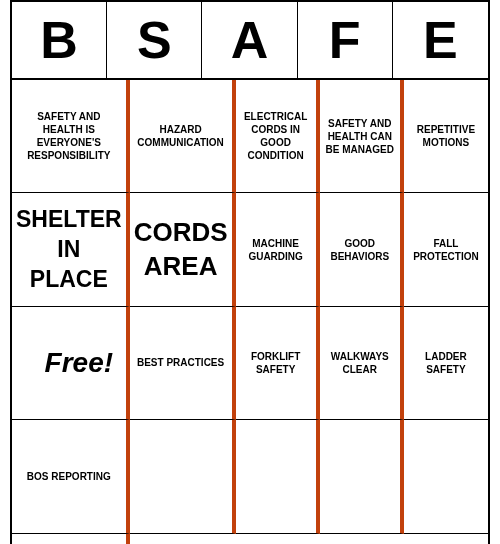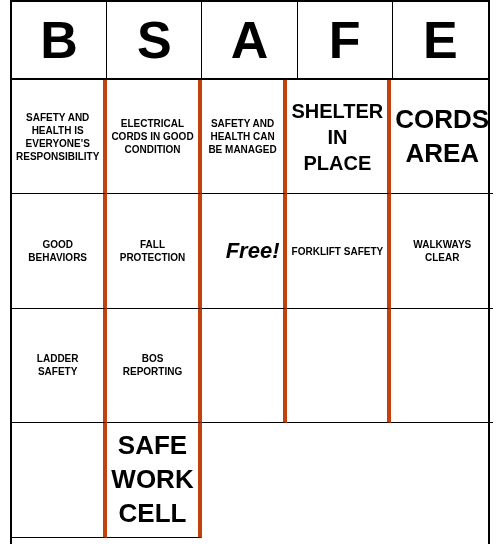--- a/index.html
+++ b/index.html
@@ -48,29 +48,29 @@
     }
     .bingo-cell:nth-child(5n) { border-right: none; }
     .bingo-cell:nth-child(n+21) { border-bottom: none; }
     .cell-text {
       font-size: 10px;
       font-weight: bold;
       line-height: 1.3;
       text-transform: uppercase;
     }
     .cell-text.large {
-      font-size: 20px;
+      font-size: 23px;
       text-transform: none;
     }
     .cell-text.xlarge {
       font-size: 26px;
       text-transform: none;
     }
     .cell-text.xxlarge {
-      font-size: 22px;
+      font-size: 28px;
       font-style: italic;
       text-transform: none;
       margin-left: 20px;
     }
   </style>
 </head>
 <body>
 
 <div class="bingo-card">
   <div class="bingo-header">
@@ -78,39 +78,51 @@
       <div class="bingo-header-cell">S</div>
       <div class="bingo-header-cell">A</div>
       <div class="bingo-header-cell">F</div>
       <div class="bingo-header-cell">E</div>
     </div>
   <div class="bingo-grid">
   <div class="bingo-cell">
         <span class="cell-text">SAFETY AND HEALTH IS EVERYONE'S RESPONSIBILITY</span>
       </div>
       <div class="bingo-cell">
+        <span class="cell-text">HAZARD COMMUNICATION</span>
+      </div>
+      <div class="bingo-cell">
         <span class="cell-text">ELECTRICAL CORDS IN GOOD CONDITION</span>
       </div>
       <div class="bingo-cell">
         <span class="cell-text">SAFETY AND HEALTH CAN BE MANAGED</span>
       </div>
       <div class="bingo-cell">
+        <span class="cell-text">REPETITIVE MOTIONS</span>
+      </div>
+      <div class="bingo-cell">
         <span class="cell-text large">SHELTER IN PLACE</span>
       </div>
       <div class="bingo-cell">
         <span class="cell-text xlarge">CORDS AREA</span>
+      </div>
+      <div class="bingo-cell">
+        <span class="cell-text">MACHINE GUARDING</span>
       </div>
       <div class="bingo-cell">
         <span class="cell-text">GOOD BEHAVIORS</span>
       </div>
       <div class="bingo-cell">
         <span class="cell-text">FALL PROTECTION</span>
       </div>
       <div class="bingo-cell">
         <span class="cell-text xxlarge">Free!</span>
+      </div>
+      <div class="bingo-cell">
+        <span class="cell-text">BEST PRACTICES</span>
       </div>
       <div class="bingo-cell">
         <span class="cell-text">FORKLIFT SAFETY</span>
       </div>
       <div class="bingo-cell">
         <span class="cell-text">WALKWAYS CLEAR</span>
       </div>
       <div class="bingo-cell">
         <span class="cell-text">LADDER SAFETY</span>
       </div>

